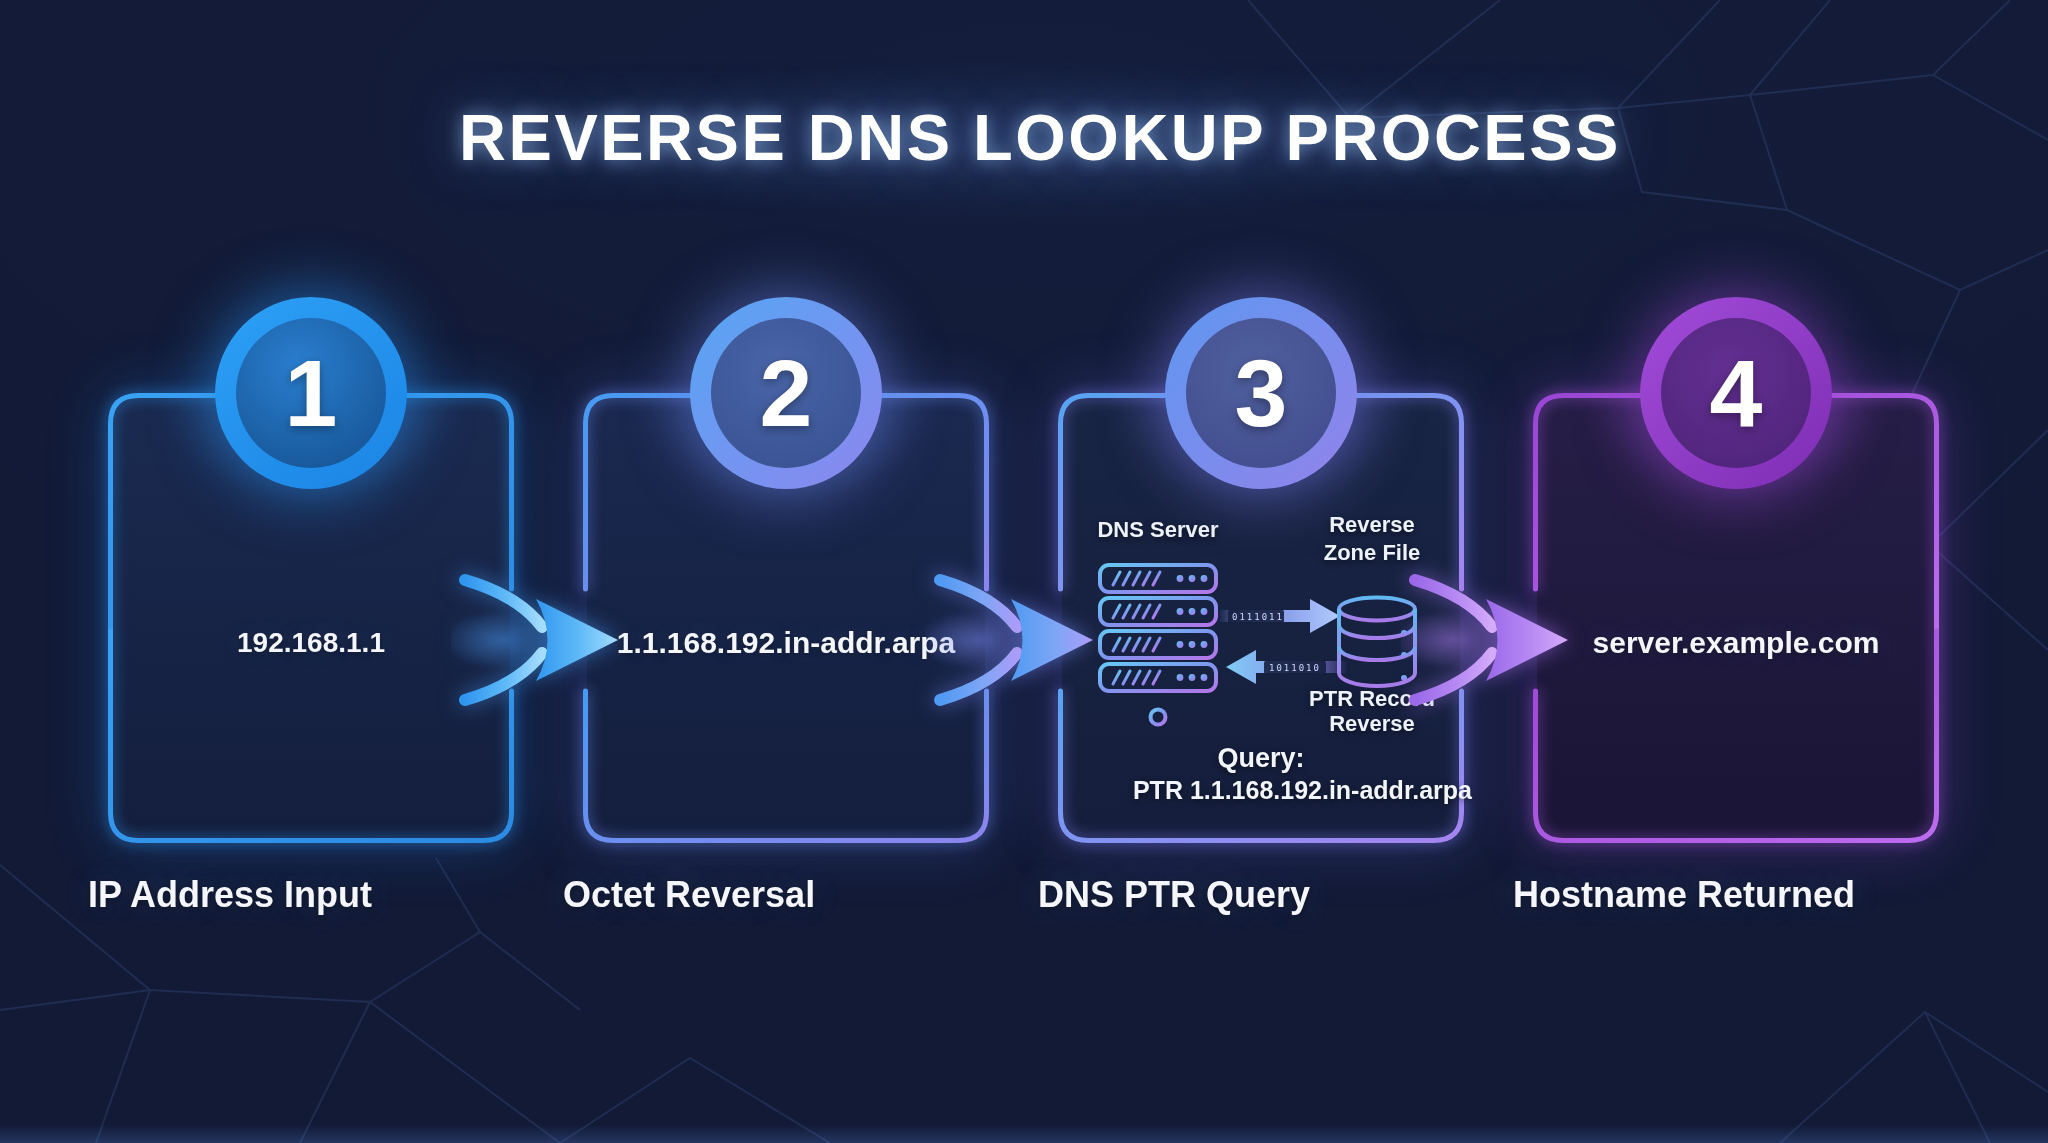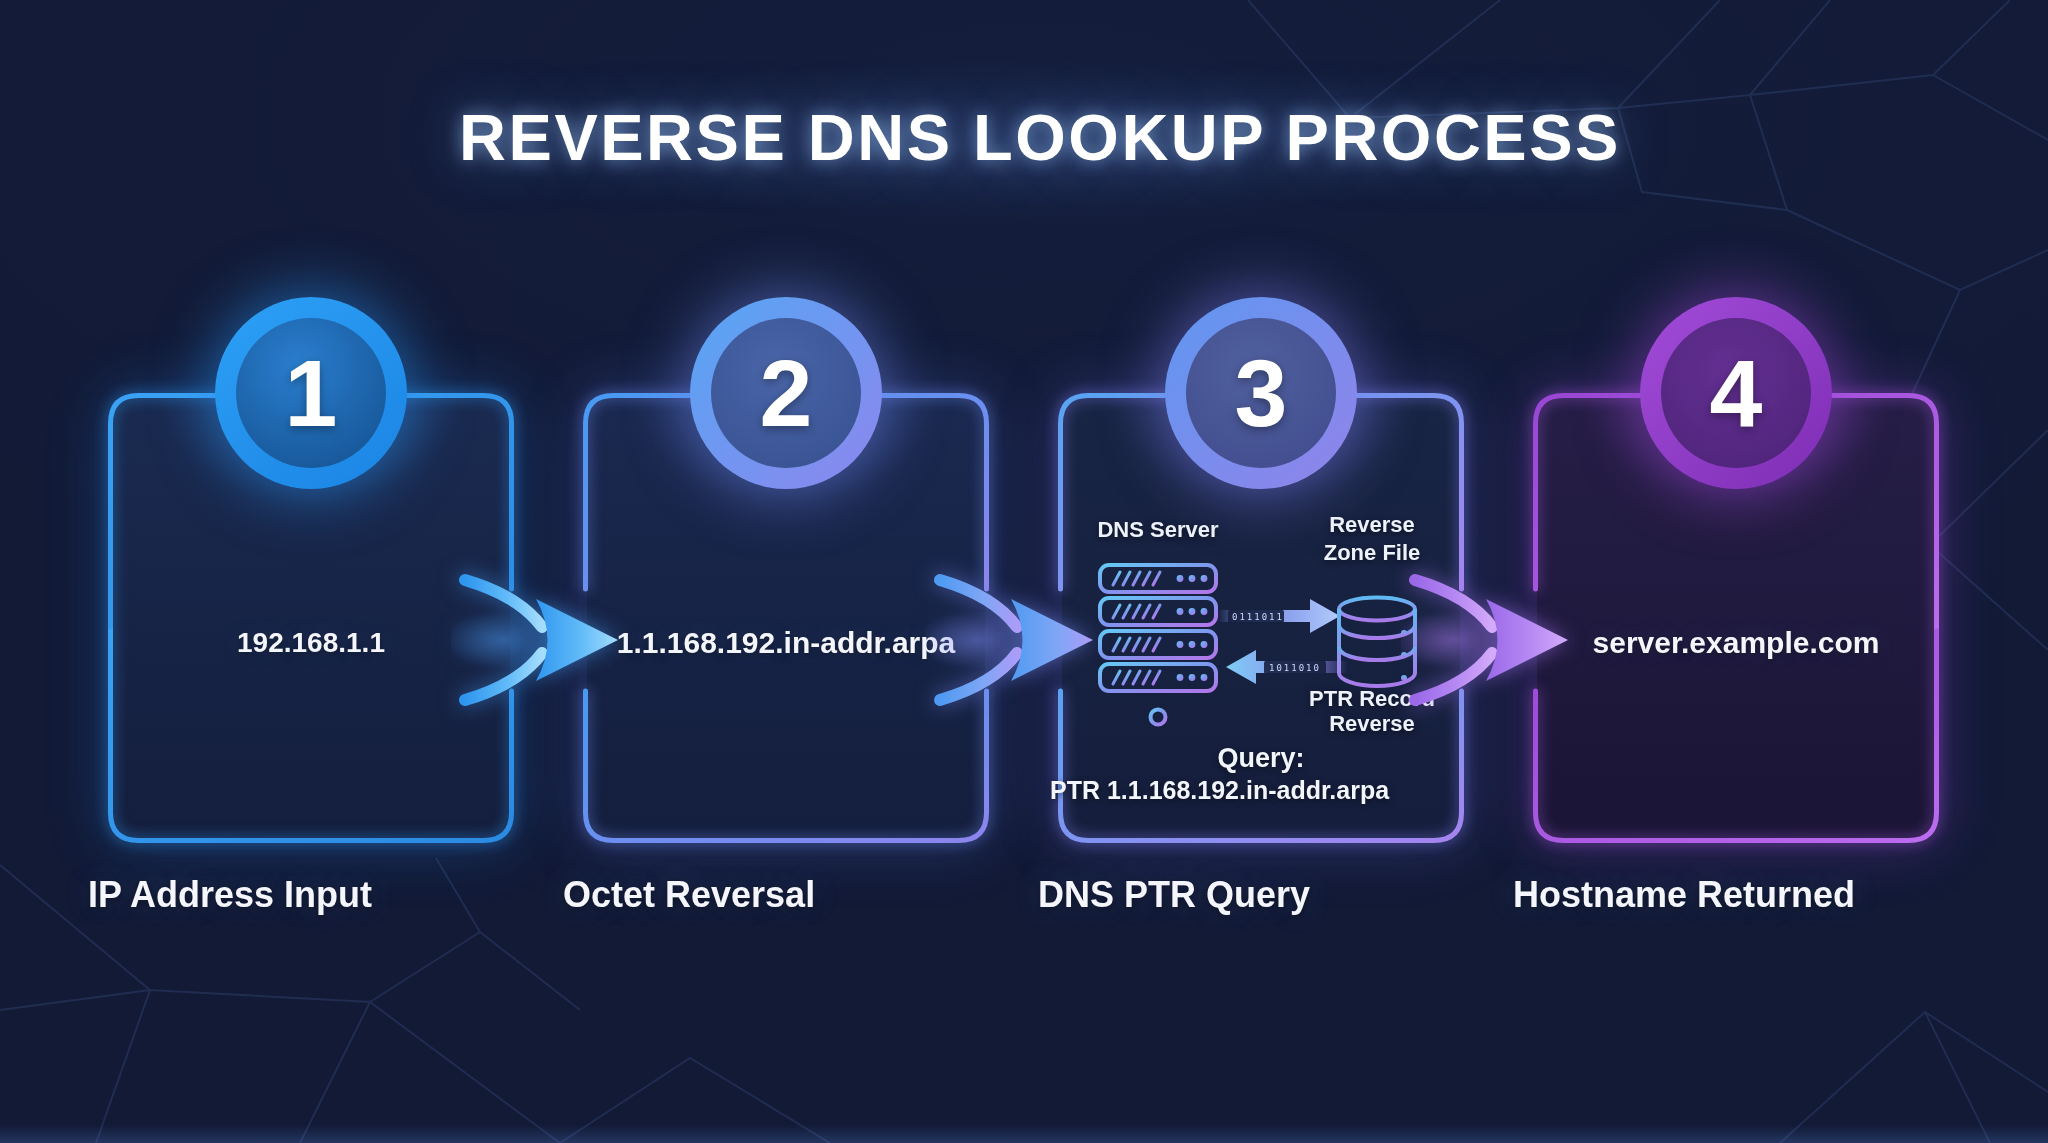--- a/index.html
+++ b/index.html
@@ -59,21 +59,21 @@
   .d-label{position:absolute;text-align:center;font-weight:700;color:#eef2fa;z-index:4;
     font-size:22px;line-height:28px;text-shadow:0 2px 6px rgba(0,0,0,.5);}
   .dns-server-label{left:20px;top:123px;width:160px;}
   .rz-label{left:234px;top:118px;width:160px;}
   .ptr-label{left:234px;top:293px;width:160px;line-height:25px;}
   .server-icon{position:absolute;left:40px;top:170px;z-index:4;}
   .db-icon{position:absolute;left:277px;top:202px;z-index:4;}
   .flow-arrows{position:absolute;left:160px;top:196px;z-index:4;}
   .query-label{position:absolute;left:0;top:365px;width:406px;transform:translateY(-50%);text-align:center;
     font-size:27px;font-weight:800;z-index:4;text-shadow:0 2px 6px rgba(0,0,0,.5);}
-  .query-value{position:absolute;left:-8px;top:397px;width:422px;transform:translateY(-50%);text-align:left;
+  .query-value{position:absolute;left:-8px;top:397px;width:422px;transform:translateY(-50%);text-align:right;
     font-size:25px;font-weight:700;z-index:4;text-shadow:0 2px 6px rgba(0,0,0,.5);}
 </style>
 </head>
 <body>
 
 <div class="stage">
 
   <svg class="mesh" width="2048" height="1143" viewBox="0 0 2048 1143">
     <g stroke="#2e3f6c" stroke-width="2" opacity="0.5" fill="none">
       <path d="M1248,0 L1350,118 L1500,0 M1350,118 L1618,108 L1720,0 M1618,108 L1642,192 L1787,210 L1750,95 L1618,108 M1750,95 L1830,0 M1750,95 L1933,75 L2010,0 M1933,75 L2048,140 M1787,210 L1960,290 L2048,250 M1960,290 L1900,420 M2048,430 L1930,545 L2048,650 M1930,545 L1872,480"></path>

